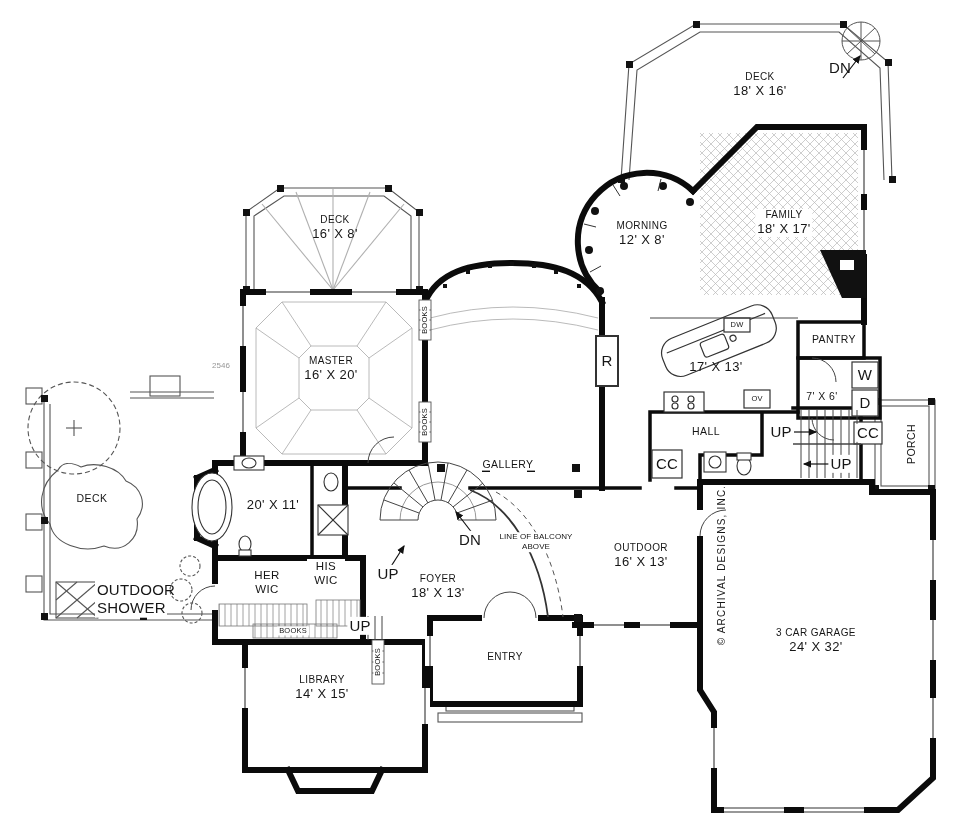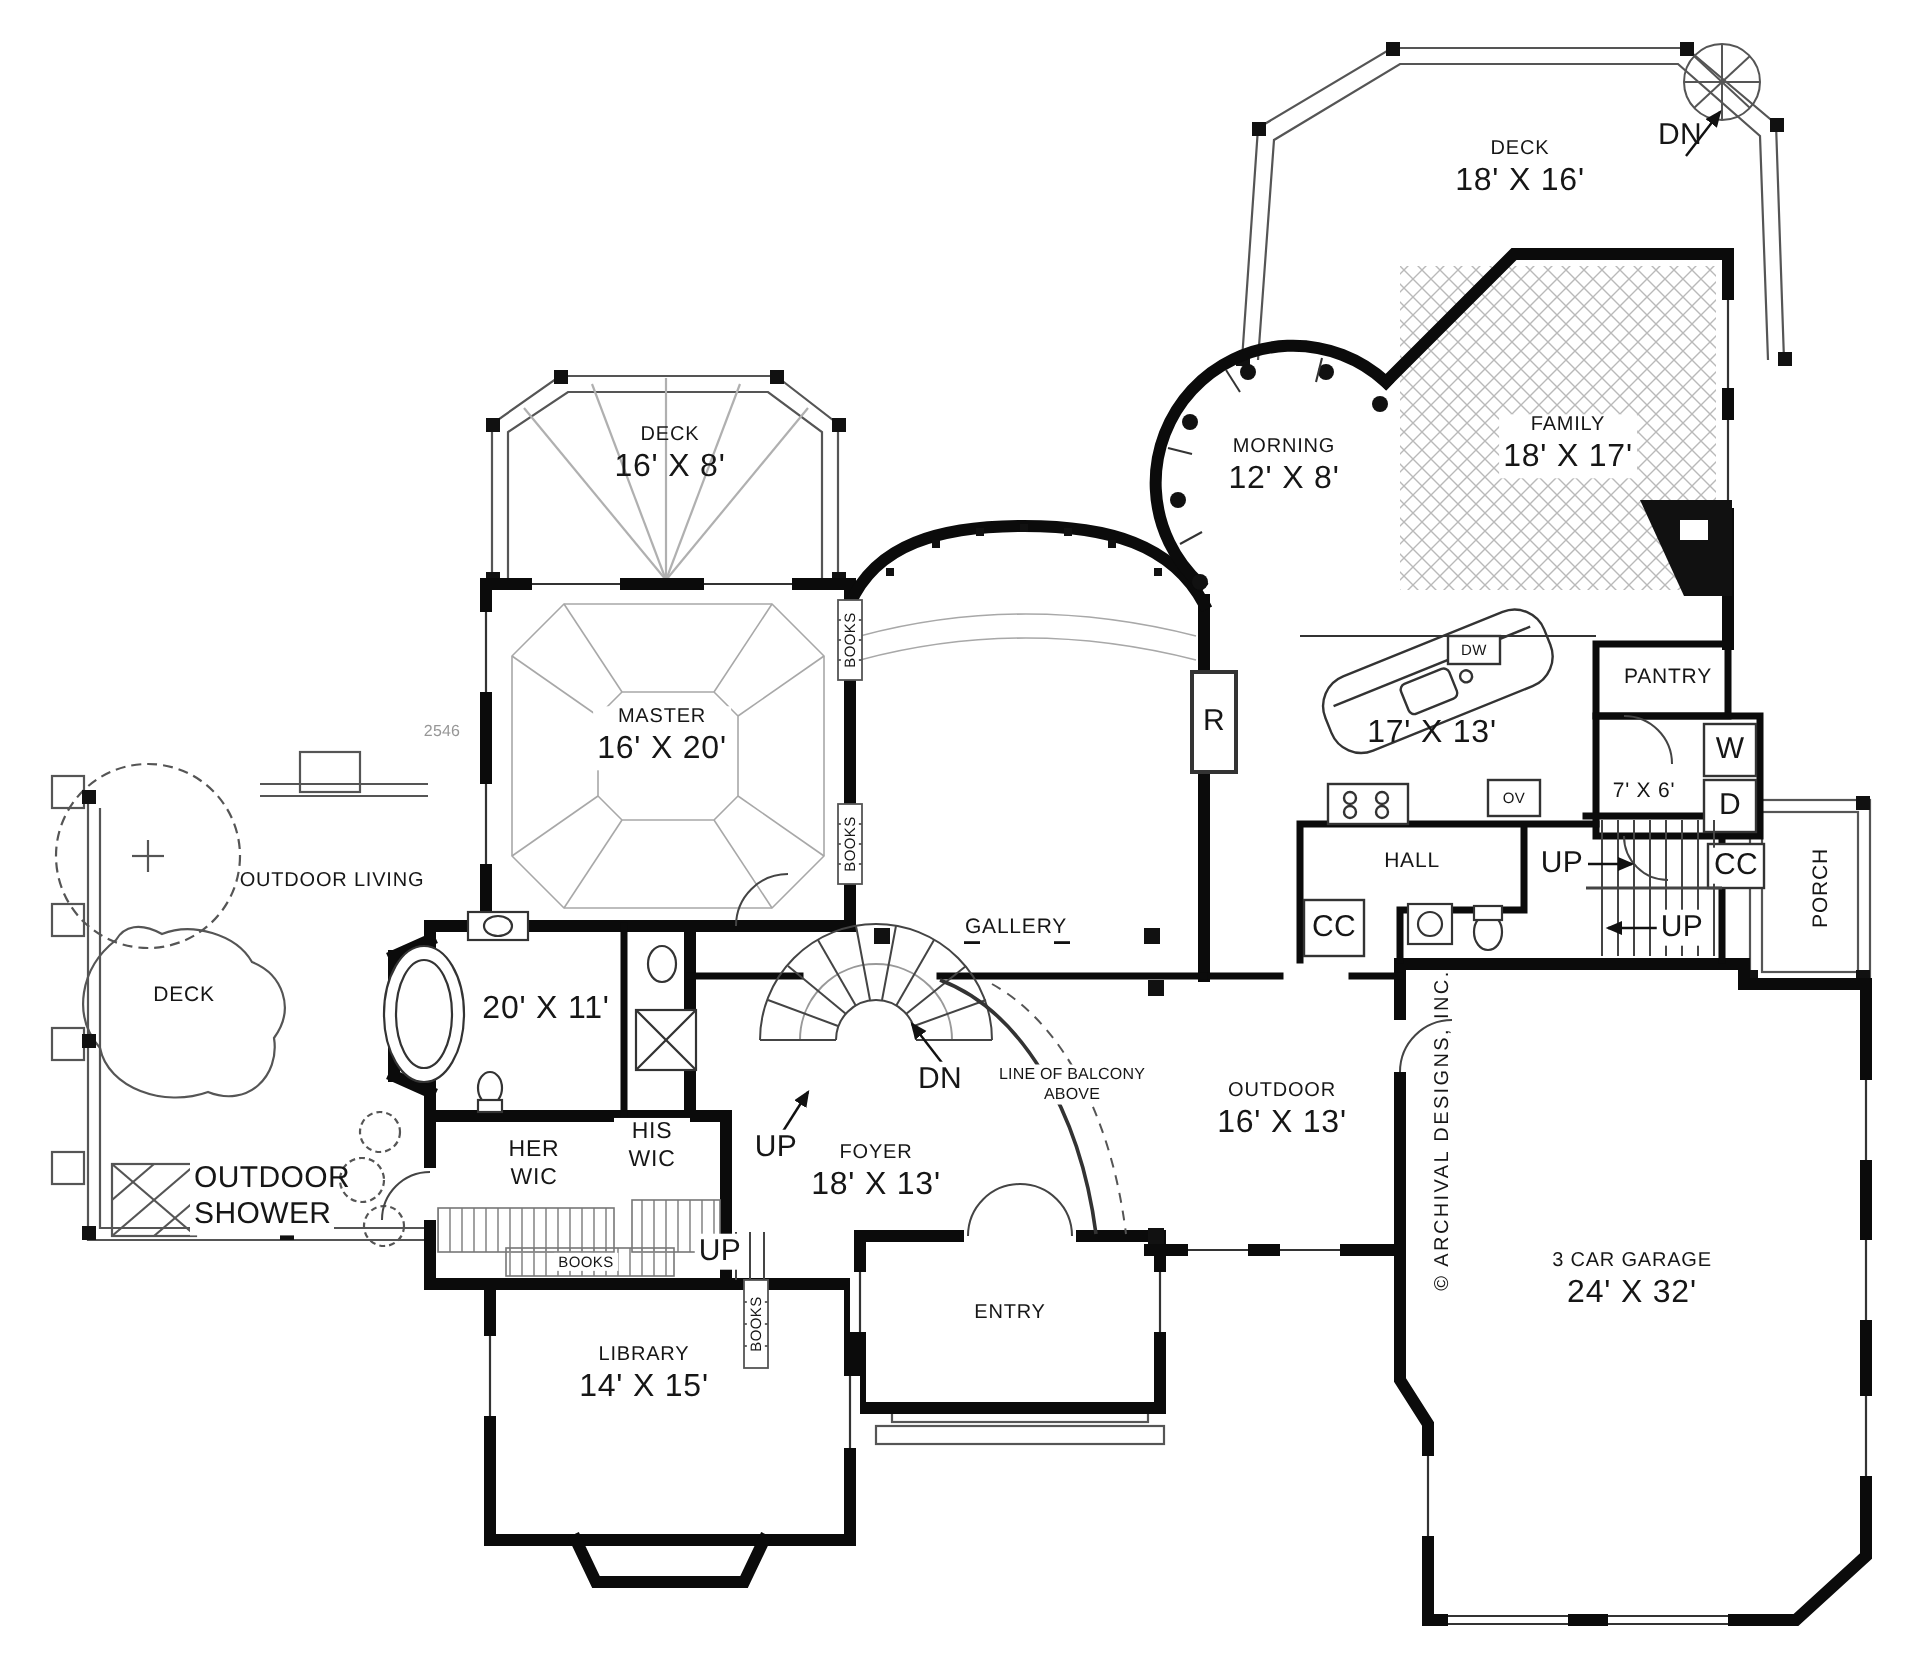--- a/index.html
+++ b/index.html
@@ -2,21 +2,21 @@
 <html><head>
 <meta charset="utf-8">
 <style>
   *{margin:0;padding:0;box-sizing:border-box}
   html,body{background:#fff}
   body{font-family:"Liberation Sans", sans-serif;color:#1a1a1a}
   .stage{position:relative;width:960px;height:827px;background:#fff;overflow:hidden}
   .stage svg{position:absolute;left:0;top:0}
   .lbl{position:absolute;transform:translate(-50%,-50%);text-align:center;letter-spacing:.4px;line-height:1.22;white-space:nowrap;color:#161616}
   .rn{font-size:10px}
-  .rd{font-size:16px}
+  .rd{font-size:13px}
   .md{font-size:10.5px}
   .wic{font-size:11.5px}
   .sm{font-size:15px;letter-spacing:.2px}
   .xs{font-size:7.5px;letter-spacing:.2px}
   .note{font-size:8px;letter-spacing:.1px}
   .wrap{white-space:normal}
   .vert{transform:translate(-50%,-50%) rotate(-90deg)}
   .chip{background:#fff;padding:0 2px}
   .muted{color:#979797}
   .copy{font-size:10px;letter-spacing:1.2px}
@@ -408,23 +408,20 @@
 </div>
 <div class="lbl chip" style="left:822px;top:396px">
   <div class="md">7' X 6'</div>
 </div>
 <div class="lbl chip" style="left:706px;top:431px">
   <div class="md">HALL</div>
 </div>
 <div class="lbl vert" style="left:911px;top:444px">
   <div class="md">PORCH</div>
 </div>
-<div class="lbl wrap" style="left:166px;top:441px;width:100px">
-  <div class="rn">OUTDOOR LIVING</div>
-</div>
 <div class="lbl" style="left:92px;top:498px">
   <div class="md">DECK</div>
 </div>
 <div class="lbl chip" style="left:508px;top:464px">
   <div class="md">GALLERY</div>
 </div>
 <div class="lbl" style="left:273px;top:505px">
   <div class="rd">20' X 11'</div>
 </div>
 <div class="lbl" style="left:641px;top:556px">

